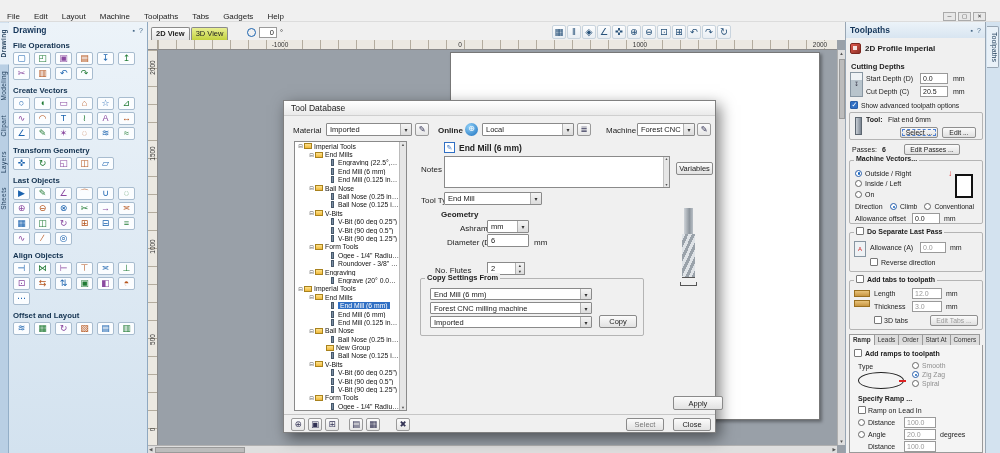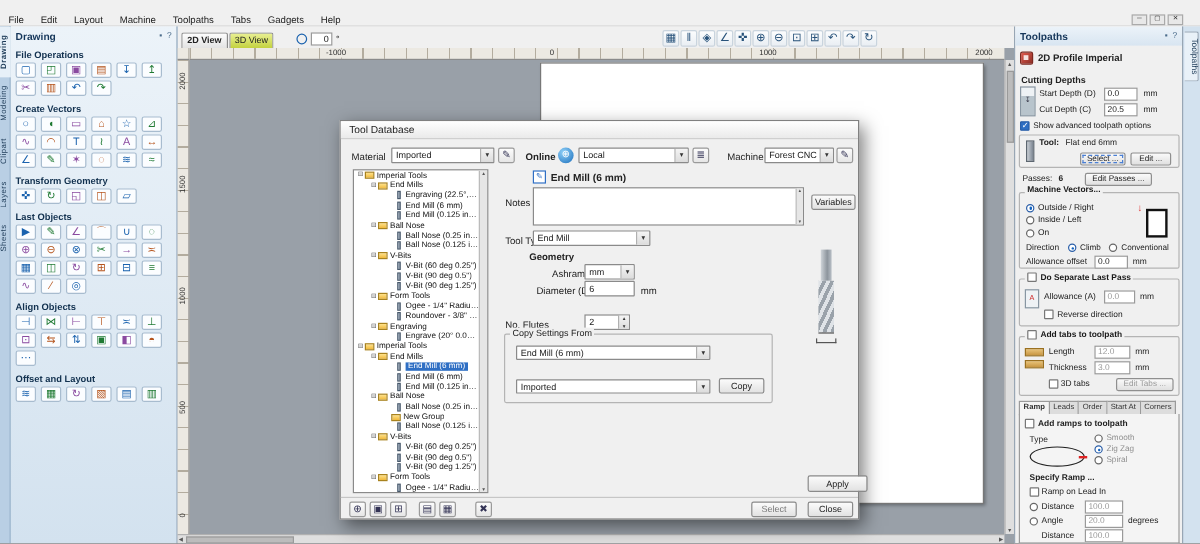--- a/index.html
+++ b/index.html
@@ -587,35 +587,38 @@
     <div class="lbl" style="left:163px;top:137px">Diameter (D)</div>
     <div class="tin" style="left:203px;top:133px;width:42px">6</div>
     <div class="lbl" style="left:250px;top:137px">mm</div>
 
     <div class="endmill">
       <div class="em-shank"></div>
         <div class="em-flutes"></div>
         <div class="em-dim"></div>
     </div>
 
-    <div class="lbl" style="left:137px;top:165px">No. Flutes</div>
+    <div class="lbl" style="left:151px;top:165px">No. Flutes</div>
     <div class="spin" style="left:203px;top:161px;width:38px">
       <span class="spin-val">2</span>
       <span class="spin-btns">
           <i>▴</i>
           <i>▾</i>
         </span>
     </div>
 
     <div class="gbox" style="left:136px;top:177px;width:224px;height:58px">
-      <div class="gtitle" style="font-weight:normal;font-size:7.5px">
+      <div class="gtitle" style="font-weight:bold;font-size:7.5px">
           <span>Copy Settings From</span>
         </div>
       <div class="dd" style="left:9px;top:9px;width:162px;height:12px">
           <span class="dd-val">End Mill (6 mm)</span>
+        </div>
+      <div class="dd" style="left:9px;top:23px;width:162px;height:12px">
+          <span class="dd-val">Forest CNC milling machine</span>
         </div>
       <div class="dd" style="left:9px;top:37px;width:162px;height:12px">
           <span class="dd-val">Imported</span>
         </div>
       <div class="btn" style="left:178px;top:36px;width:38px;height:13px;line-height:12px">Copy</div>
     </div>
 
     <div class="btn" style="left:389px;top:295px;width:50px;height:14px;line-height:13px">Apply</div>
 
     <div class="dlg-sep"></div>

